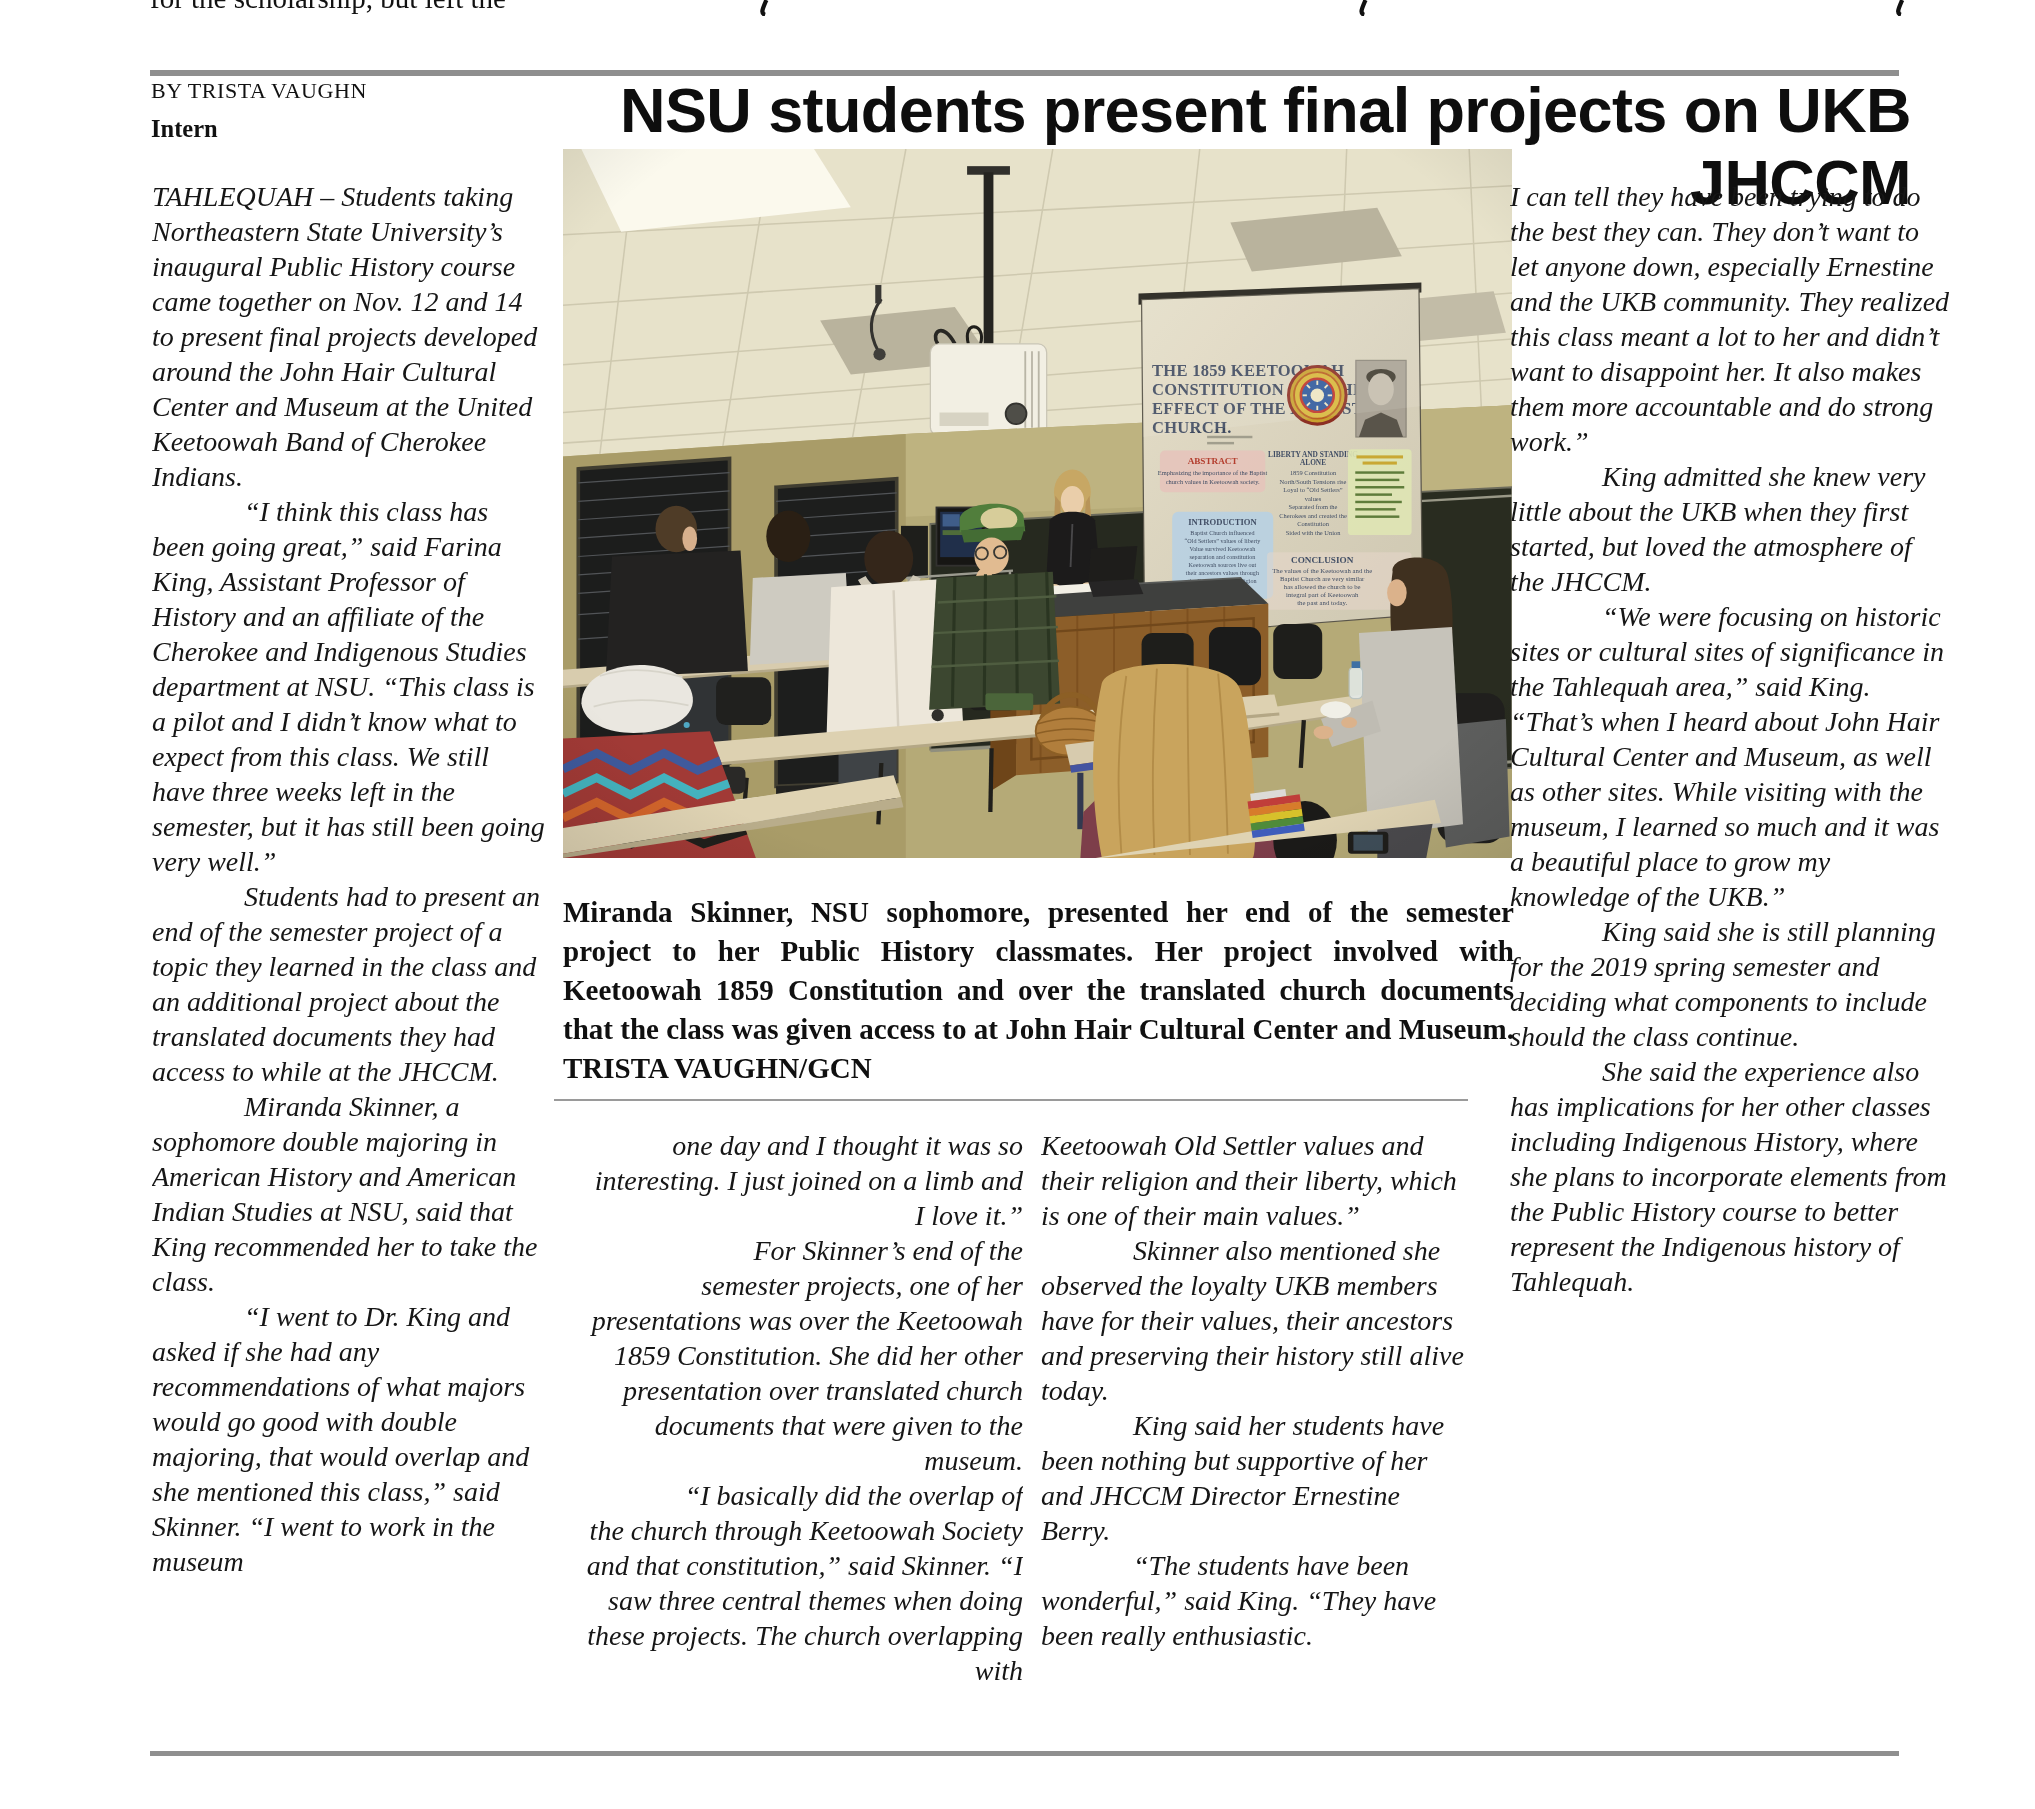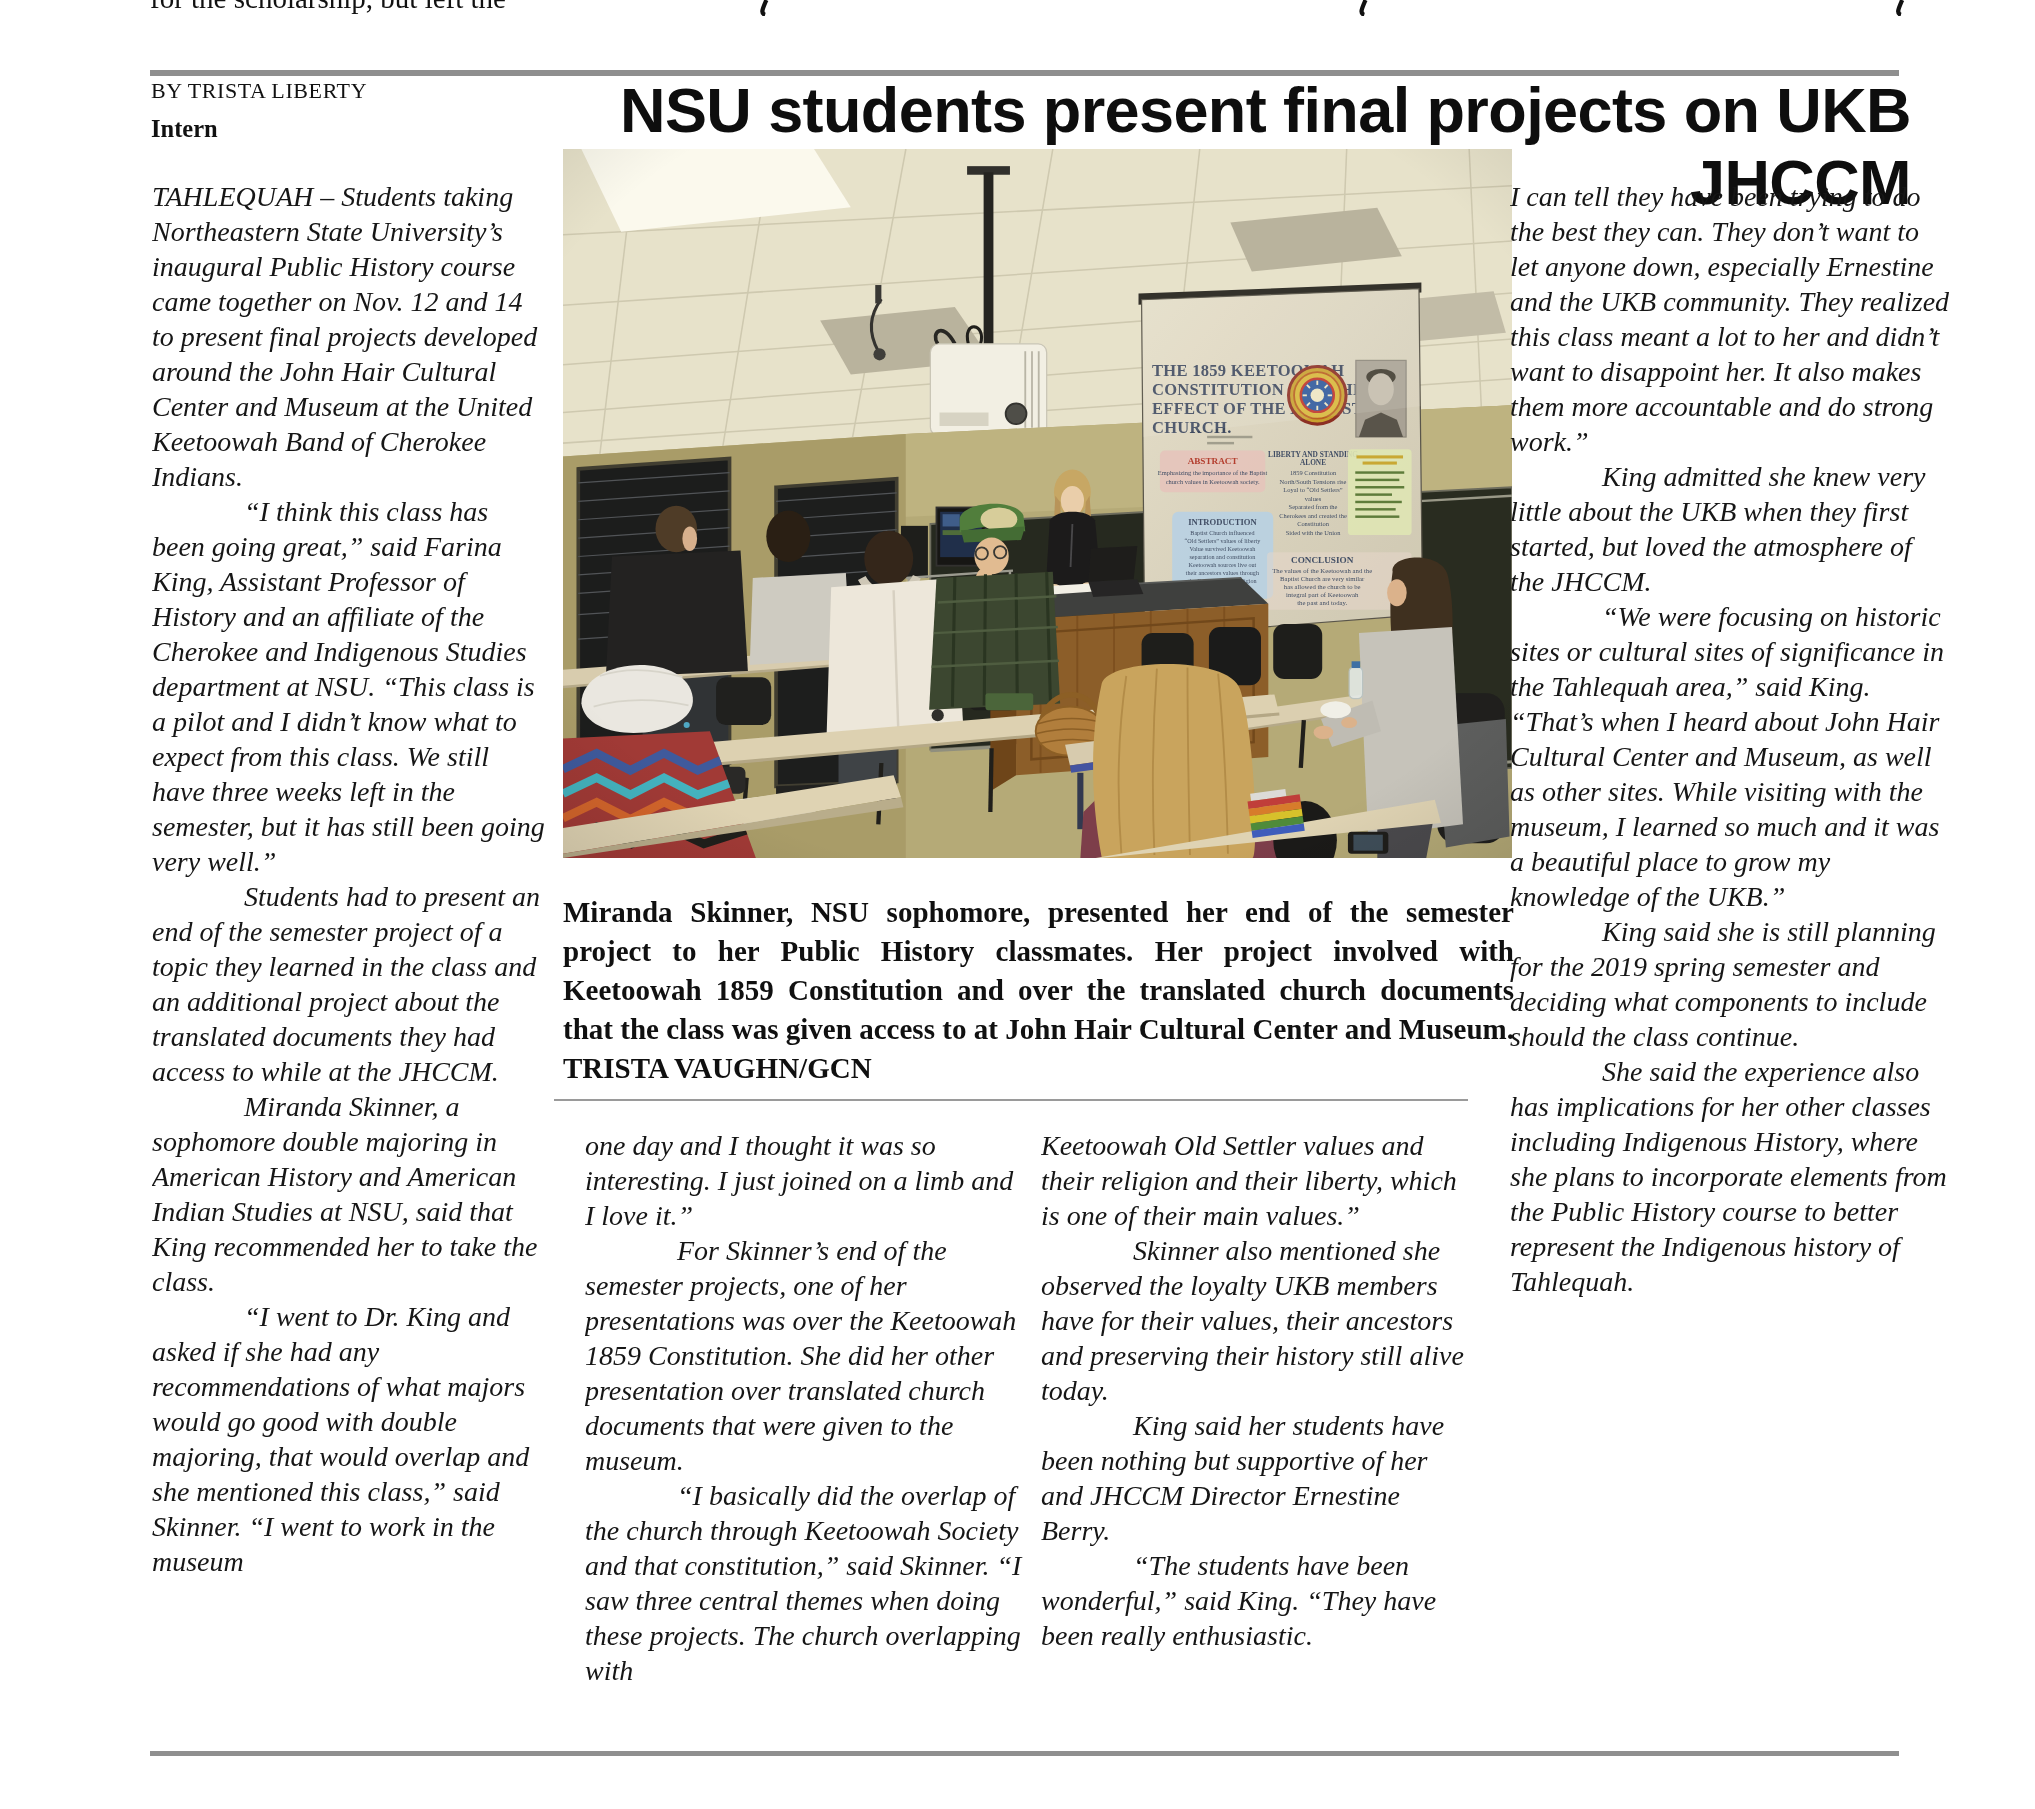--- a/index.html
+++ b/index.html
@@ -7,21 +7,21 @@
         font-family:"Liberation Serif","DejaVu Serif",serif;color:#161616;}
   .rule{position:absolute;background:#8f8f8f;}
   .remnant{position:absolute;top:-18.4px;left:150px;font-size:29px;color:#111;white-space:nowrap;}
   .byline{position:absolute;left:151px;top:78px;font-size:22px;letter-spacing:0.6px;color:#111;}
   .byline-role{position:absolute;left:151px;top:115px;font-size:24.5px;color:#111;font-weight:bold;}
   .headline{position:absolute;left:429px;top:32px;width:1482px;text-align:right;
             font-family:"Liberation Sans","DejaVu Sans",sans-serif;font-weight:bold;
             font-size:63px;letter-spacing:-0.6px;color:#0e0e0e;}
   .col{position:absolute;font-size:28px;line-height:35px;overflow:hidden;text-align:left;}
   .col1{left:152px;top:179px;width:393px;height:1513px;}
-  .col2{left:585px;top:1128px;width:438px;height:603px;}
+  .col2{left:585px;top:1128px;width:438px;height:603px;text-align:right;}
   .col3{left:1041px;top:1128px;width:432px;height:603px;}
   .col4{left:1510px;top:179px;width:441px;height:1543px;}
   .p{margin:0;font-style:italic;}
   .p.ind{text-indent:92px;}
   .photo{position:absolute;left:563px;top:149px;width:949px;height:709px;overflow:hidden;background:#b5aa79;}
   .photo svg{display:block;width:100%;height:100%;}
   .caption{position:absolute;left:563px;top:893px;width:951px;
            font-family:Liberation Serif, serif;font-weight:bold;
            font-size:29px;line-height:39px;text-align:justify;color:#101010;}
   .caption-rule{position:absolute;left:554px;top:1099px;width:914px;height:2.4px;background:#9a9a9a;}
@@ -37,21 +37,21 @@
 
   <div class="remnant">for the scholarship, but left the</div>
   <svg style="position:absolute;left:759px;top:0;width:1164px;height:16px" viewBox="0 0 1900 26">
     <path d="M12,0 C6,14 2,22 10,24" stroke="#111" stroke-width="7" fill="none"></path>
     <path d="M990,0 C984,14 980,22 988,24" stroke="#111" stroke-width="7" fill="none"></path>
     <path d="M1866,0 C1860,14 1856,22 1864,24" stroke="#111" stroke-width="7" fill="none"></path>
   </svg>
 
   <div class="rule top-rule"></div>
 
-  <div class="byline">BY TRISTA LIBERTY</div>
+  <div class="byline">BY TRISTA VAUGHN</div>
   <div class="byline-role">Intern</div>
   <h1 class="headline">NSU students present final projects on UKB JHCCM</h1>
 
   <div class="col col1">
     <p class="p">TAHLEQUAH – Students taking Northeastern State University’s inaugural Public History course came together on Nov. 12 and 14 to present final projects developed around the John Hair Cultural Center and Museum at the United Keetoowah Band of Cherokee Indians.</p>
     <p class="p ind">“I think this class has been going great,” said Farina King, Assistant Professor of History and an affiliate of the Cherokee and Indigenous Studies department at NSU. “This class is a pilot and I didn’t know what to expect from this class. We still have three weeks left in the semester, but it has still been going very well.”</p>
     <p class="p ind">Students had to present an end of the semester project of a topic they learned in the class and an additional project about the translated documents they had access to while at the JHCCM.</p>
     <p class="p ind">Miranda Skinner, a sophomore double majoring in American History and American Indian Studies at NSU, said that King recommended her to take the class.</p>
     <p class="p ind">“I went to Dr. King and asked if she had any recommendations of what majors would go good with double majoring, that would overlap and she mentioned this class,” said Skinner. “I went to work in the museum</p>
   </div>

